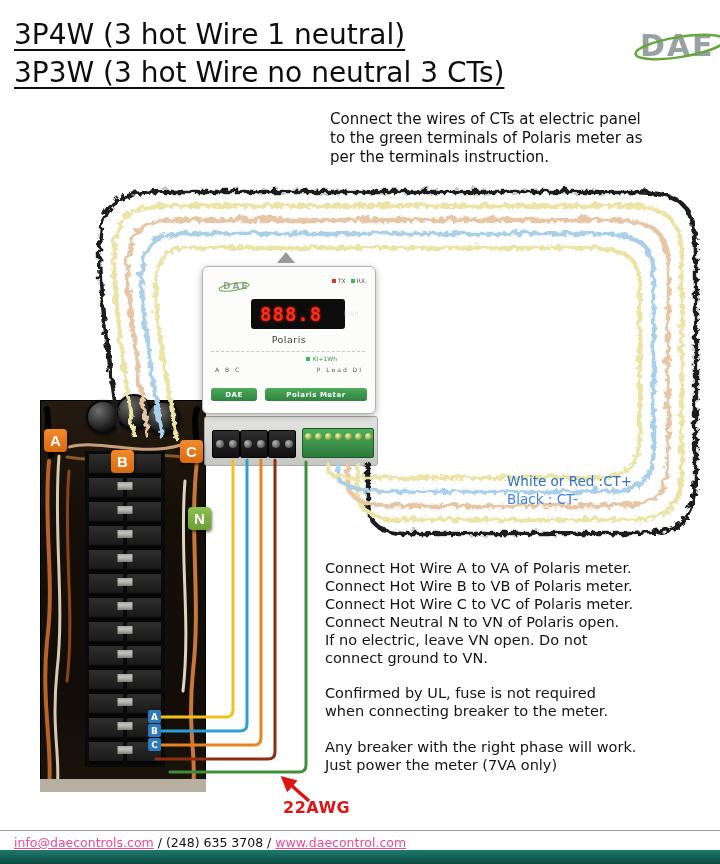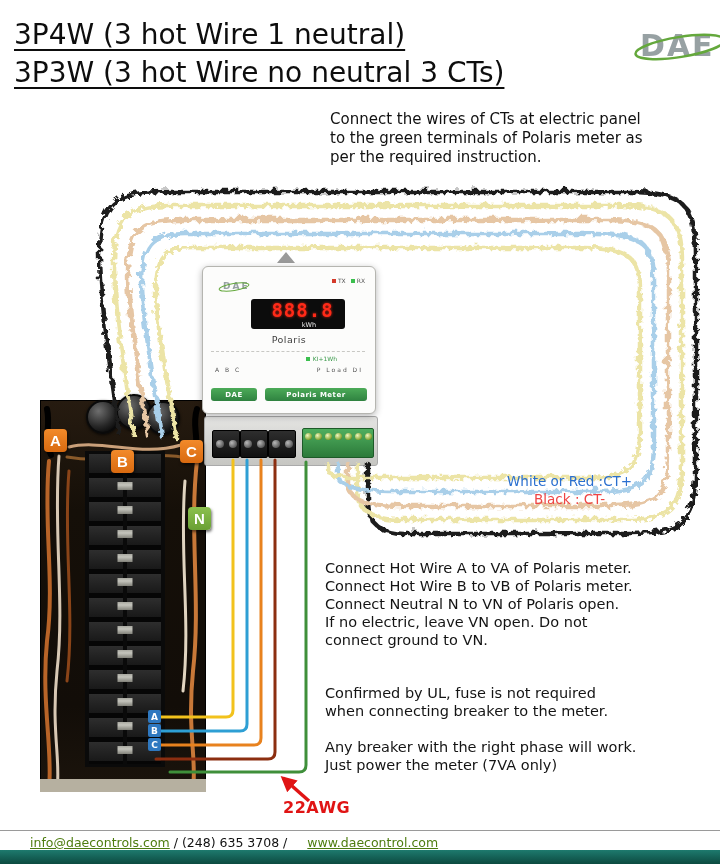--- a/index.html
+++ b/index.html
@@ -31,21 +31,21 @@
   
   #din-clip { left:277px; top:252px; width:0; height:0; z-index:4;
     border-left:9px solid transparent; border-right:9px solid transparent; border-bottom:11px solid #9a9a9a; }
   #meter { left:202px; top:266px; width:172px; height:146px; z-index:4;
     background:#fcfcfb; border:1px solid #b5b5b0; border-radius:6px;
     box-shadow:0 2px 7px rgba(0,0,0,0.3); }
   #meter-logo { left:20px; top:14px; font-size:9px; }
   #meter-leds { right:10px; top:10px; font-size:6px; color:#555; display:flex; gap:5px; align-items:center; }
   .led-dot { display:inline-block; width:4px; height:4px; margin-right:2px; }
   #meter-display { left:48px; top:32px; width:94px; height:30px; background:#0c0c0c; border-radius:3px;
-    display:flex; align-items:center;flex-direction:column; }
+    display:flex; align-items:center; }
   #meter-digits { font-family:"DejaVu Sans Mono",monospace; font-weight:bold; font-size:19px;
     color:#ff2a18; text-shadow:0 0 3px rgba(255,40,20,0.8); margin-left:9px; letter-spacing:1px; }
   #meter-unit { font-size:6.5px; color:#e8e8e8; margin-left:22px; }
   #meter-model { left:0; top:67px; width:100%; text-align:center; font-size:9.5px; color:#3f3f3f; letter-spacing:0.5px; }
   #meter-sep { left:8px; top:84px; width:154px; border-top:1px dashed #c8c8c4; }
   #meter-pulse-row { right:38px; top:88px; font-size:6px; color:#3a9a4a; display:flex; align-items:center; gap:3px; }
   .pulse-led { display:inline-block; width:4px; height:4px; background:#3bbf4e; }
   #meter-io-row { left:12px; top:99px; width:148px; display:flex; justify-content:space-between;
     font-size:6px; color:#555; letter-spacing:2px; }
   .green-bar { top:121px; height:13px; background:linear-gradient(180deg,#4cab58,#2f8240);
@@ -89,31 +89,31 @@
     font-size:15px; display:flex; align-items:center; justify-content:center;
     box-shadow:1px 2px 3px rgba(0,0,0,0.55); font-family:"Liberation Sans",sans-serif; }
   .badge-orange { background:linear-gradient(180deg,#f28a2a,#d96a10); }
   .badge-green  { background:linear-gradient(180deg,#8cc14e,#699f34); }
   .wire-tag { width:13px; height:13px; border-radius:2px; background:#2e78c0; z-index:5;
     color:#fff; font-size:9px; font-weight:bold; display:flex; align-items:center; justify-content:center; }
 
   
   #ct-legend { left:507px; top:472px; font-size:13.5px; line-height:18px; z-index:6; }
   #ct-plus { color:#2a6fd0; }
-  #ct-minus { color:#ef4444;text-align:center; }
+  #ct-minus { color:#3b82f6; }
   .note-block { left:325px; width:390px; font-size:14.5px; line-height:18px; color:#141414; z-index:6; }
   #instructions { top:559px; }
   #ul-note { top:684px; }
   #breaker-note { top:738px; }
   #awg-label { left:283px; top:798px; font-size:16px; font-weight:600; color:#e01414; z-index:6; letter-spacing:0.5px; }
 
   
   #footer-rule { left:0; top:830px; width:720px; border-top:1px solid #9a9a9a; }
   #footer-text { left:14px; top:835px; font-size:12.5px; z-index:6; }
-  #footer-text a { color:#4d7c0f; text-decoration:underline;margin-left:16px; }
+  #footer-text a { color:#ec4899; text-decoration:underline; }
   #bottom-bar { left:0; top:850px; width:720px; height:14px;
     background:linear-gradient(180deg,#1e7a6e,#0c4a40); z-index:6; }
 </style>
 </head>
 <body>
 
 <div id="page">
 
   <div id="title-block" class="abs">
     <div class="title-line">3P4W (3 hot Wire 1 neutral)</div>
@@ -123,21 +123,21 @@
   <div id="logo-main" class="abs dae-logo">
     <span>DAE</span>
     <svg class="logo-ellipse" style="left:-8px; top:4px;" width="96" height="30">
       <ellipse cx="48" cy="15" rx="45" ry="10" fill="none" stroke="#64a83c" stroke-width="2.5" transform="rotate(-9 48 15)"></ellipse>
     </svg>
   </div>
 
   <div id="intro" class="abs">
     <div>Connect the wires of CTs at electric panel</div>
     <div>to the green terminals of Polaris meter as</div>
-    <div>per the required instruction.</div>
+    <div>per the terminals instruction.</div>
   </div>
 
   <div id="panel" class="abs">
     <svg id="panel-wires-svg" width="164" height="390">
       <g fill="none" stroke-linecap="round">
         <path d="M6,8 C10,26 2,38 10,54" stroke="#000" stroke-width="6"></path>
         <path d="M156,8 C150,26 160,38 152,54" stroke="#000" stroke-width="6"></path>
         <path d="M28,46 C60,38 100,56 140,44" stroke="#caa07a" stroke-width="3"></path>
         <path d="M26,56 C70,64 110,48 150,58" stroke="#8a5a2a" stroke-width="3"></path>
         <path d="M8,60 C2,120 14,180 6,240 C0,300 12,350 8,388" stroke="#b86428" stroke-width="4"></path>
@@ -260,20 +260,21 @@
   <div class="abs wire-tag" style="left:148px; top:738px;">C</div>
 
   <div id="ct-legend" class="abs">
     <div id="ct-plus">White or Red :CT+</div>
     <div id="ct-minus">Black : CT-</div>
   </div>
 
   <div id="instructions" class="abs note-block">
     <div>Connect Hot Wire A to VA of Polaris meter.</div>
     <div>Connect Hot Wire B to VB of Polaris meter.</div>
+    <div>Connect Hot Wire C to VC of Polaris meter.</div>
     <div>Connect Neutral N to VN of Polaris open.</div>
     <div>If no electric, leave VN open. Do not</div>
     <div>connect ground to VN.</div>
   </div>
   <div id="ul-note" class="abs note-block">
     <div>Confirmed by UL, fuse is not required</div>
     <div>when connecting breaker to the meter.</div>
   </div>
   <div id="breaker-note" class="abs note-block">
     <div>Any breaker with the right phase will work.</div>

